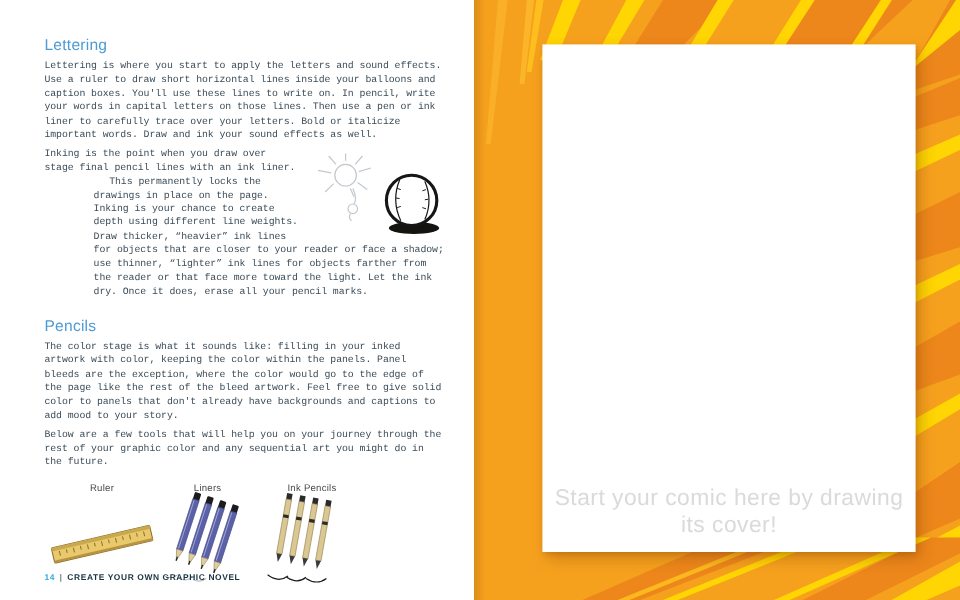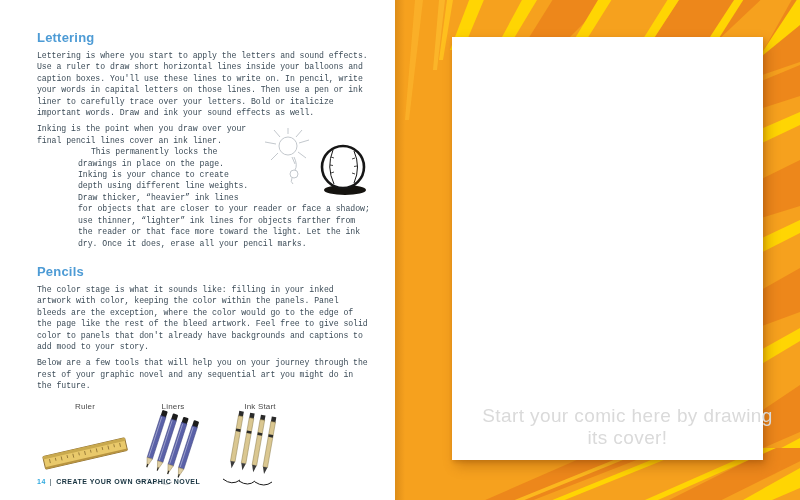--- a/index.html
+++ b/index.html
@@ -9,21 +9,21 @@
     background:#ffffff;
   }
   .spread{position:relative;width:800px;height:500px;display:flex;}
 
   
   .left-page{
     position:relative;width:395px;height:500px;background:#ffffff;flex:0 0 395px;
   }
   .left-content{position:absolute;left:37px;top:30px;width:334px;}
   .section-heading{
-    margin:0;color:#4D9BD5;font-size:13px;font-weight:700;letter-spacing:.2px;
+    margin:0;color:#4D9BD5;font-size:13px;font-weight:400;letter-spacing:.2px;
   }
   .section-heading.mt{margin-top:15px;}
   .body-text{
     margin:5px 0 0 0;color:#3C4C58;font-size:8.2px;line-height:11.4px;
     letter-spacing:-.05px;
     font-family:Liberation Mono, monospace;
   }
   .indent{text-indent:13px;margin-top:0;margin-left:41px;}
   .inking-illo{
     float:right;width:112px;height:72px;margin:4px 0 2px 10px;overflow:visible;
@@ -56,21 +56,21 @@
   .gutter-shadow{
     position:absolute;left:0;top:0;width:10px;height:500px;
     background:linear-gradient(to right,rgba(120,60,0,.20),rgba(120,60,0,0));
   }
   .cover-canvas{
     position:absolute;left:57px;top:37px;width:311px;height:423px;background:#ffffff;
     box-shadow:4px 6px 12px rgba(120,55,0,.32), 1px 2px 4px rgba(120,55,0,.22);
   }
   .canvas-caption{
     position:absolute;left:0;bottom:11px;width:100%;text-align:center;
-    color:#DADADA;font-size:19px;font-weight:300;letter-spacing:.4px;padding-left:20px;
+    color:#DADADA;font-size:19px;font-weight:300;letter-spacing:.4px;
   }
 </style>
 </head>
 <body>
 
 <div class="spread">
 
   <div class="left-page">
     <div class="left-content">
 
@@ -96,29 +96,29 @@
           </g>
 
           <g>
             <ellipse cx="86" cy="63" rx="21" ry="5" fill="#15130F"></ellipse>
             <circle cx="84" cy="40" r="21" fill="#FFFFFF" stroke="#161616" stroke-width="2.6"></circle>
             <path d="M74,23 q-7,17 1,34" stroke="#161616" stroke-width="1" fill="none"></path>
             <path d="M95,24 q7,16 0,32" stroke="#161616" stroke-width="1" fill="none"></path>
             <path d="M72,30 l3,1 M71,38 l3,.5 M72,46 l3,-1 M96,31 l-3,1 M98,39 l-3,.5 M96,47 l-3,-1" stroke="#161616" stroke-width=".8"></path>
           </g>
         </svg>
-        <p class="body-text">Inking is the point when you draw over your final pencil lines cover an ink liner.</p>
+        <p class="body-text">Inking is the point when you draw over stage final pencil lines with an ink liner.</p>
         <p class="body-text indent">This permanently locks the drawings in place on the page. Inking is your chance to create depth using different line weights. Draw thicker, “heavier” ink lines for objects that are closer to your reader or face a shadow; use thinner, “lighter” ink lines for objects farther from the reader or that face more toward the light. Let the ink dry. Once it does, erase all your pencil marks.</p>
         <div class="clear"></div>
       </div>
 
       <h2 class="section-heading mt">Pencils</h2>
       <p class="body-text">The color stage is what it sounds like: filling in your inked artwork with color, keeping the color within the panels. Panel bleeds are the exception, where the color would go to the edge of the page like the rest of the bleed artwork. Feel free to give solid color to panels that don't already have backgrounds and captions to add mood to your story.</p>
 
-      <p class="body-text">Below are a few tools that will help you on your journey through the rest of your graphic novel and any sequential art you might do in the future.</p>
+      <p class="body-text">Below are a few tools that will help you on your journey through the rest of your graphic color and any sequential art you might do in the future.</p>
 
       <div class="tools-row">
 
         <div class="tool-item t0">
           <span class="tool-label">Ruler</span>
           <svg class="tool-svg" width="92" height="72" viewBox="0 0 92 72">
             <g transform="rotate(-13 46 40)">
               <rect x="4" y="34" width="84" height="13" rx="1" fill="#E9C96B" stroke="#8F7134" stroke-width="0.9"></rect>
               <rect x="4" y="34" width="84" height="3" fill="#C9A94E"></rect>
               <rect x="4" y="45" width="84" height="2" fill="#B89440"></rect>
@@ -159,21 +159,21 @@
                 <polygon points="20,52 25.5,52 22.7,61" fill="#DECDA2" stroke="#9A8A5A" stroke-width=".5"></polygon>
                 <line x1="22.7" y1="58" x2="22.7" y2="61.5" stroke="#222" stroke-width="1.1"></line>
               </g>
             </g>
             <path d="M6,67 q6,3 11,-1 M18,69 q6,3 11,-1 M30,70 q6,3 11,-1" stroke="#9AA0A6" stroke-width=".7" fill="none"></path>
           </svg>
         </div>
 
 
         <div class="tool-item t3">
-          <span class="tool-label">Ink Start</span>
+          <span class="tool-label">Ink Pencils</span>
           <svg class="tool-svg" width="90" height="72" viewBox="0 0 90 72">
             <g transform="rotate(10 45 36)">
               <g>
                 <rect x="18" y="2" width="4.6" height="6" fill="#2B2B2B"></rect>
                 <rect x="18" y="7" width="4.6" height="46" fill="#DAC791" stroke="#8F8050" stroke-width=".5"></rect>
                 <rect x="18" y="20" width="4.6" height="2.6" fill="#2B2B2B"></rect>
                 <polygon points="18,53 22.6,53 20.3,60" fill="#3B3B3B"></polygon>
               </g>
               <g transform="translate(11,0)">
                 <rect x="18" y="2" width="4.6" height="6" fill="#2B2B2B"></rect>

